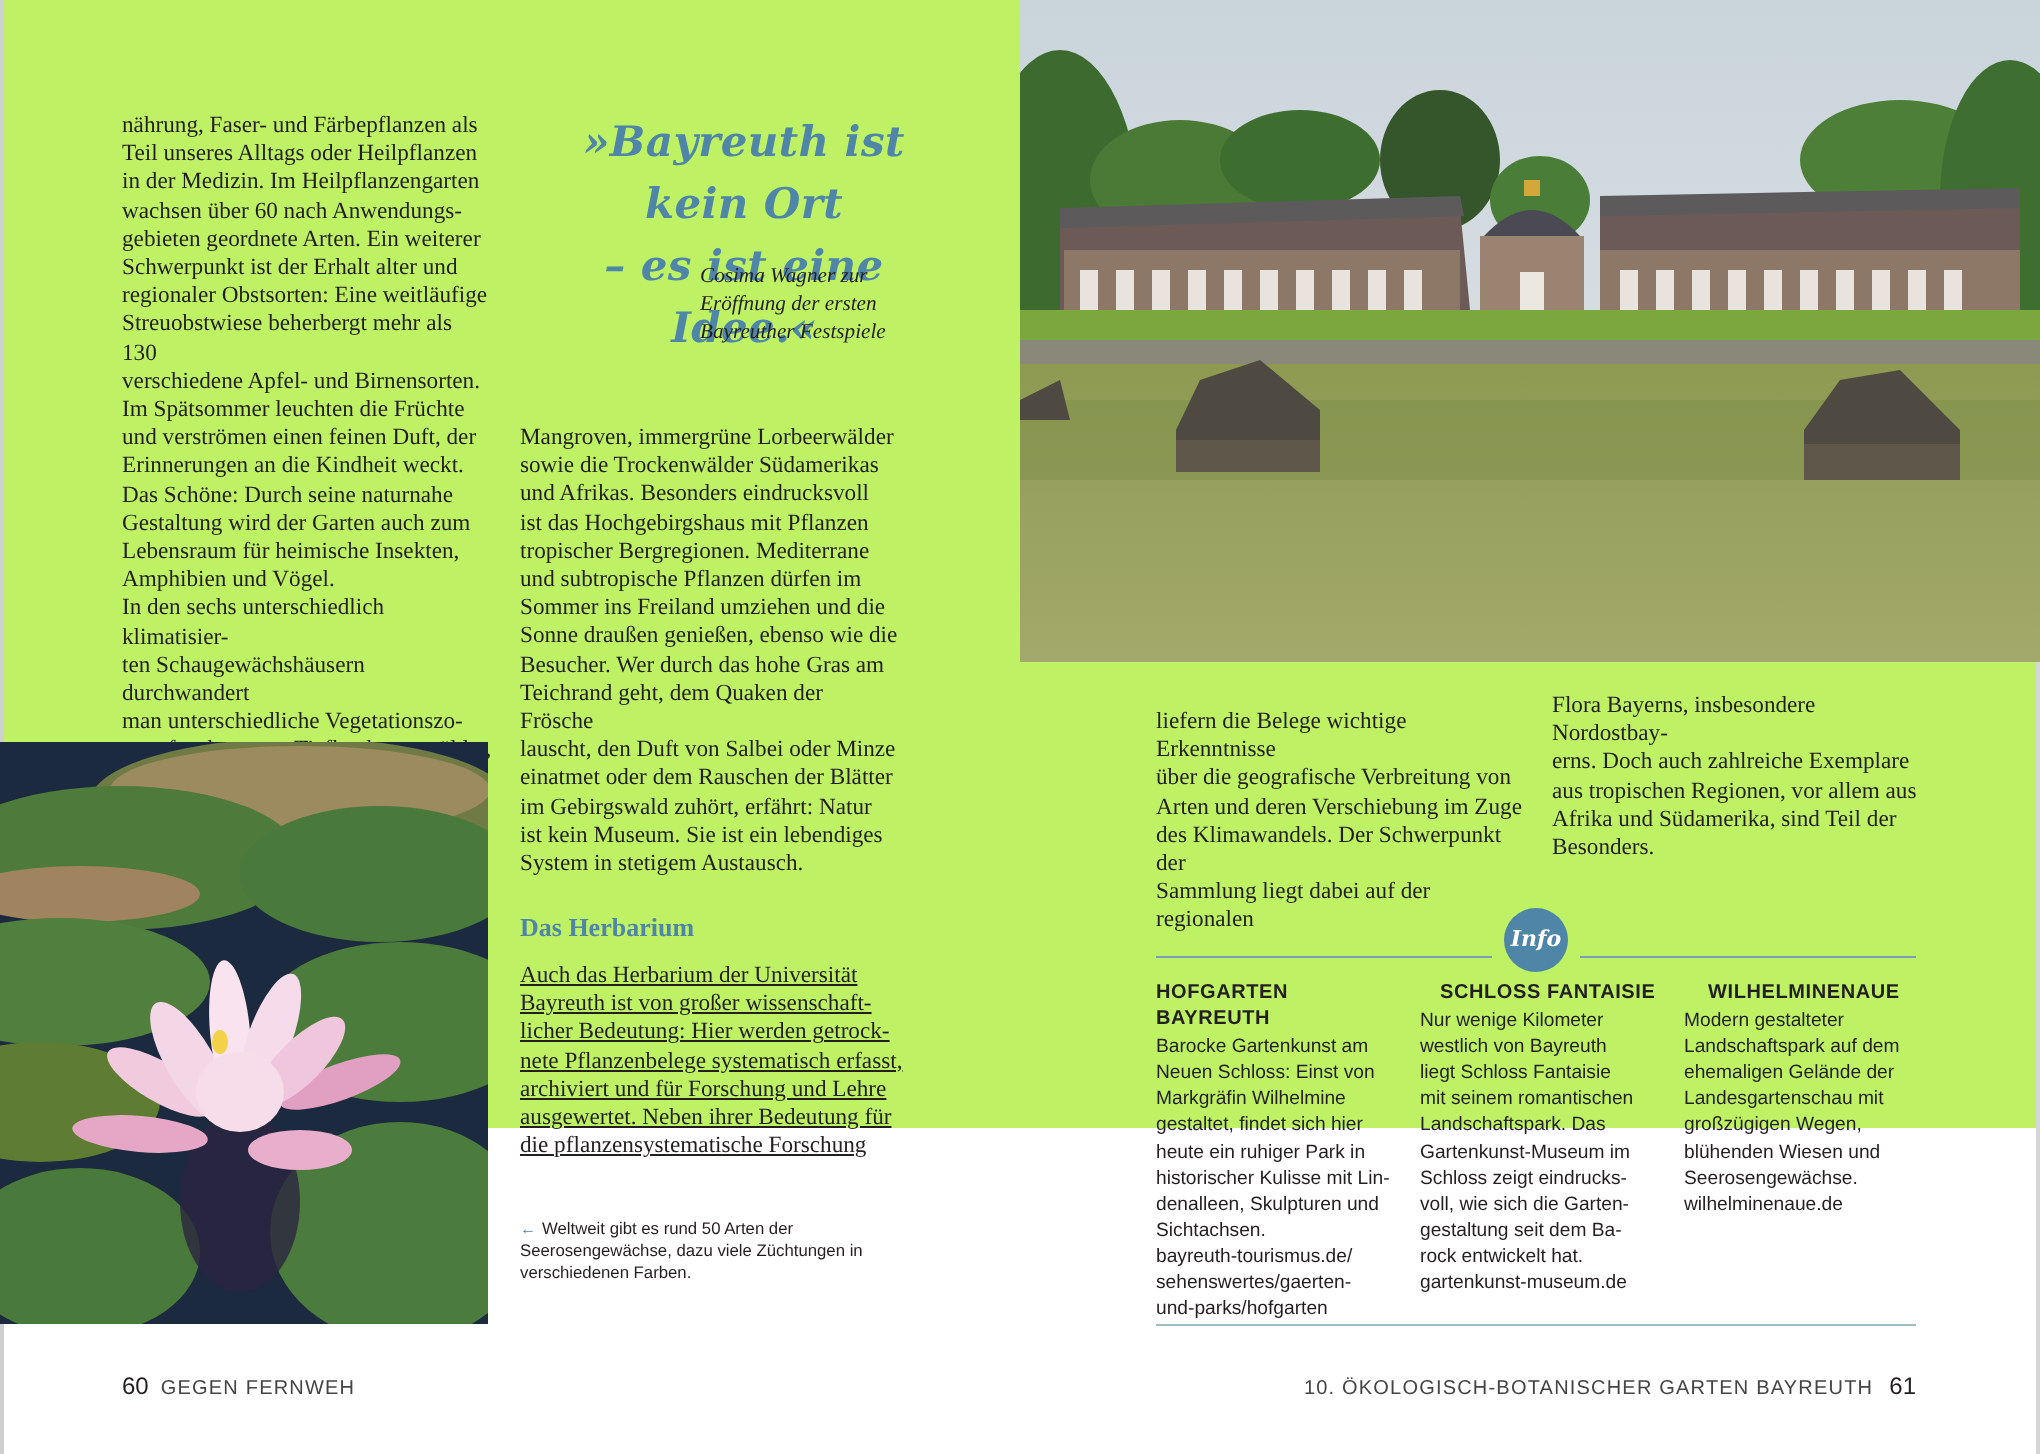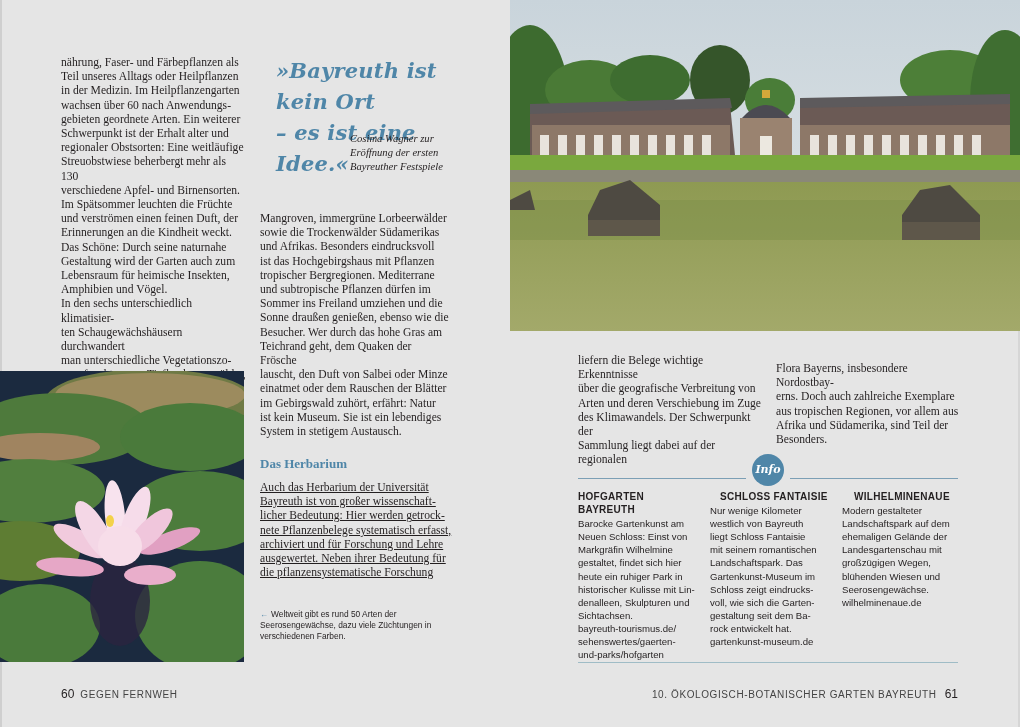--- a/index.html
+++ b/index.html
@@ -1,31 +1,31 @@
 <!DOCTYPE html>
 <html><head>
 <meta charset="utf-8">
 <style>
   * { box-sizing: border-box; margin: 0; padding: 0; }
   html, body { width: 1020px; height: 727px; overflow: hidden; background: #fff; }
   body { position: relative; font-family: "Liberation Serif", "DejaVu Serif", serif; color: #231f20; }
 
-  .spread { position: absolute; left: 0; top: 0; width: 1020px; height: 727px; background: #e5e5e5; }
+  .spread { position: absolute; left: 0; top: 0; width: 1020px; height: 564px; background: #bef264; }
   .edge-left { position: absolute; left: 0; top: 0; width: 2px; height: 727px; background: #cfcfcf; }
   .edge-right { position: absolute; right: 0; top: 0; width: 2px; height: 727px; background: #d6d6d6; }
 
   .body-text { position: absolute; font-size: 11.6px; line-height: 14.2px; color: #231f20; }
   .body-text p { margin: 0; }
 
   #col1 { left: 61px; top: 56px; width: 185px; }
   #col2 { left: 260px; top: 212px; width: 190px; }
   #col3 { left: 578px; top: 354px; width: 185px; }
-  #col4 { left: 776px; top: 362px; width: 185px; }
-
-  .quote { position: absolute; left: 276px; top: 55px; width: 192px; 
+  #col4 { left: 776px; top: 346px; width: 185px; }
+
+  .quote { position: absolute; left: 276px; top: 55px; width: 192px; text-align: center;
            font-family: "DejaVu Serif", serif; font-style: italic; font-weight: bold;
            color: #4f86a8; font-size: 21px; line-height: 31px; letter-spacing: 0.2px; }
   .quote-src { position: absolute; left: 350px; top: 132px; width: 120px;
                font-style: italic; font-size: 10.6px; line-height: 14px; color: #231f20; }
 
   .h-herbarium { position: absolute; left: 260px; top: 456px;
                  font-family: Liberation Serif, serif; font-weight: bold;
                  font-size: 13px; color: #4f86a8; }
   #herb-text { left: 260px; top: 481px; width: 195px; text-decoration: underline; }
 

